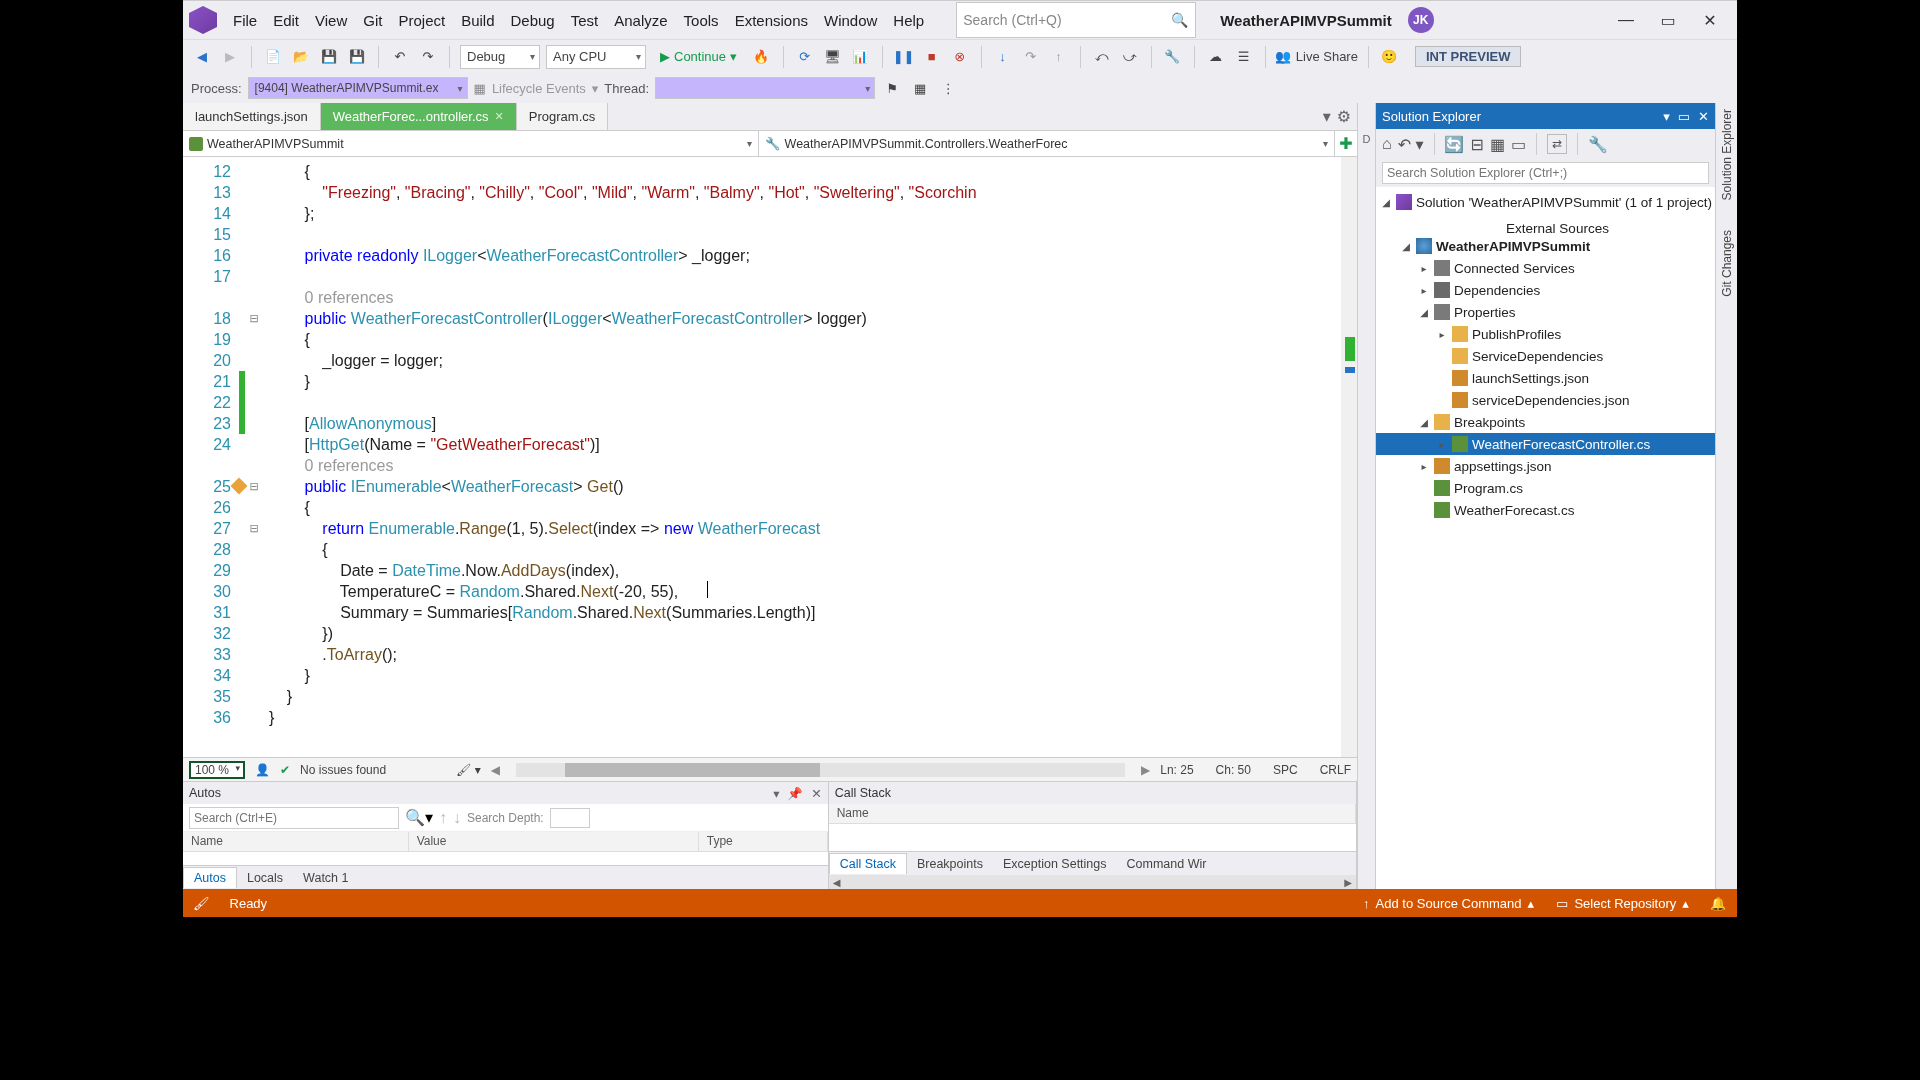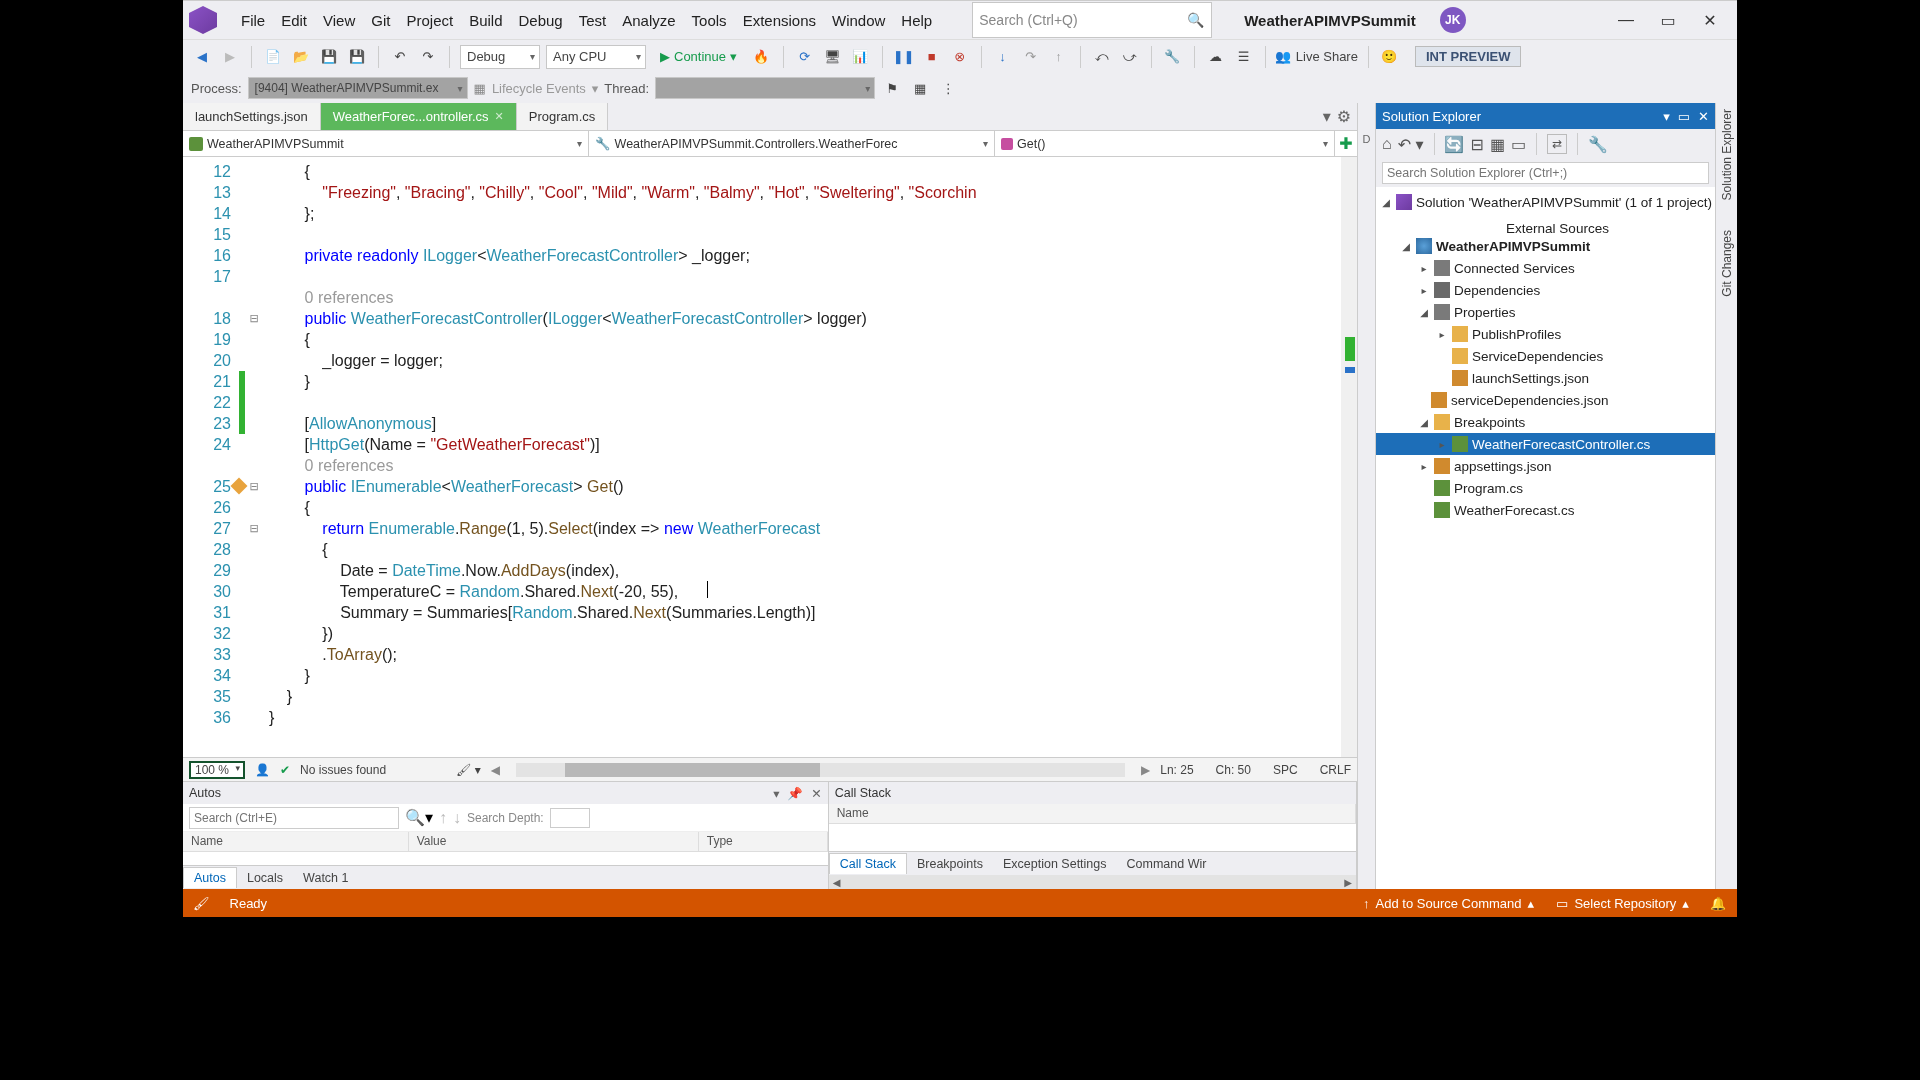--- a/index.html
+++ b/index.html
@@ -1,19 +1,19 @@
 <!DOCTYPE html>
 <html><head>
 <meta charset="utf-8">
 <style>
   * { box-sizing: border-box; margin: 0; padding: 0; font-family: "Segoe UI", Arial, sans-serif; }
   body { background: #000; width: 1920px; height: 1080px; overflow: hidden; }
   .vs-window { position: absolute; left: 183px; top: 0px; width: 1554px; height: 917px; background: #f5f5f5; display: flex; flex-direction: column; border-top: 1px solid #ccc;}
   
-  .titlebar { height: 38px; display: flex; align-items: center; background: #eeeef2; padding: 0 6px; gap: 12px; }
+  .titlebar { height: 38px; display: flex; align-items: center; background: #eeeef2; padding: 0 6px; gap: 4px; }
   .vs-logo { width: 28px; height: 28px; background: linear-gradient(135deg,#8b52c6,#6d3ba0); clip-path: polygon(50% 0,100% 25%,100% 75%,50% 100%,0 75%,0 25%); margin-right: 4px;}
   .menu-item { padding: 4px 8px; font-size: 15px; color: #222; cursor: default; }
   .search-box { flex: 0 0 240px; margin-left: 20px; border: 1px solid #c7c7c7; background: #fff; height: 36px; display: flex; align-items: center; padding: 0 6px; font-size: 14px; color: #888; }
   .search-box .mag { margin-left:auto; }
   .proj-name { margin-left: 20px; font-size: 15px; font-weight: 600; color: #222; }
   .user-badge { width: 26px; height: 26px; border-radius: 50%; background: #7e57c2; color: #fff; display:flex; align-items:center; justify-content:center; font-size: 12px; font-weight: 600; margin-left: 12px;}
   .win-btns { margin-left: auto; display: flex; gap: 24px; padding-right: 12px; color:#333; }
   .win-btn { width: 18px; text-align:center; font-size: 16px; }
   
   .toolbar { height: 34px; display: flex; align-items: center; background: #eeeef2; border-top: 1px solid #ddd; padding: 0 8px; gap: 6px; font-size: 13px; color: #444; }
@@ -21,21 +21,21 @@
   .tb-btn { width: 22px; height: 22px; display:flex; align-items:center; justify-content:center; }
   .tb-dropdown { border:1px solid #c7c7c7; background:#fff; height:24px; padding:0 18px 0 6px; display:flex; align-items:center; font-size:13px; position:relative; }
   .tb-dropdown::after { content:"▾"; position:absolute; right:4px; font-size:10px; color:#666;}
   .run-btn { color:#169b4c; display:flex; align-items:center; gap:4px; padding:0 8px;}
   .hot { color:#e24c2a; }
   .pause-ic { color:#2a72c8; }
   .stop-ic { color:#c0392b; }
   .int-preview { background:#dfe4ec; border:1px solid #bbb; padding:2px 10px; font-size:13px; color:#3b5173; font-weight:600; margin-left:8px;}
   .toolbar2 { height: 30px; display:flex; align-items:center; background:#eeeef2; padding:0 8px; font-size:13px; color:#444; gap:6px;}
   .toolbar2 .lbl { color:#555; }
-  .toolbar2 .dd { border:1px solid #c7c7c7; background:#a3a3a3; height:22px; padding:0 18px 0 6px; font-size:12px; display:flex; align-items:center; position:relative; min-width:220px;}
+  .toolbar2 .dd { border:1px solid #c7c7c7; background:#c4b5fd; height:22px; padding:0 18px 0 6px; font-size:12px; display:flex; align-items:center; position:relative; min-width:220px;}
   .toolbar2 .dd::after { content:"▾"; position:absolute; right:4px; font-size:10px; color:#666;}
   .toolbar2 .dd.empty { min-width:220px; }
   
   .main-area { flex:1; display:flex; min-height:0; }
   .editor-col { flex:1; display:flex; flex-direction:column; min-width:0; }
   .right-col { width: 380px; display:flex; border-left:1px solid #ccc; background:#f5f5f5; }
   
   .doc-tabs { height:28px; display:flex; align-items:stretch; background:#eeeef2; border-bottom:1px solid #ccc; }
   .doc-tab { padding:0 12px; display:flex; align-items:center; font-size:13px; border-right:1px solid #ccc; background:#f3f3f3; color:#333; gap:6px;}
   .doc-tab.active { background:#5cb85c; color:#fff; }
@@ -236,24 +236,20 @@
       </div>
 
       <div class="context-row">
         <div class="context-dd">
             <span class="cs-ic"></span>
             <span>WeatherAPIMVPSummit</span>
           </div>
         <div class="context-dd">
             <span style="color:#d6a03a">🔧</span>
             <span>WeatherAPIMVPSummit.Controllers.WeatherForec</span>
-          </div>
-        <div class="context-dd" style="flex:0 0 340px">
-            <span class="m-ic"></span>
-            <span>Get()</span>
           </div>
         <div style="width:22px;display:flex;align-items:center;justify-content:center;color:#169b4c">✚</div>
       </div>
 
       <div class="editor-body">
         <div class="gutter" id="gutter">
             <div class="ln">12</div>
             <div class="ln">13</div>
             <div class="ln">14</div>
             <div class="ln">15</div>
@@ -487,21 +483,21 @@
             <div class="tree-row" style="padding-left: 60px;">
               <span class="tw"></span>
               <span class="ic ic-folder"></span>
               <span>ServiceDependencies</span>
             </div>
             <div class="tree-row" style="padding-left: 60px;">
               <span class="tw"></span>
               <span class="ic ic-json"></span>
               <span>launchSettings.json</span>
             </div>
-            <div class="tree-row" style="padding-left: 39px;">
+            <div class="tree-row" style="padding-left: 60px;">
               <span class="tw"></span>
               <span class="ic ic-json"></span>
               <span>serviceDependencies.json</span>
             </div>
             <div class="tree-row" style="padding-left: 42px;">
               <span class="tw">◢</span>
               <span class="ic ic-folder"></span>
               <span>Breakpoints</span>
             </div>
             <div class="tree-row sel" style="padding-left: 60px;">

